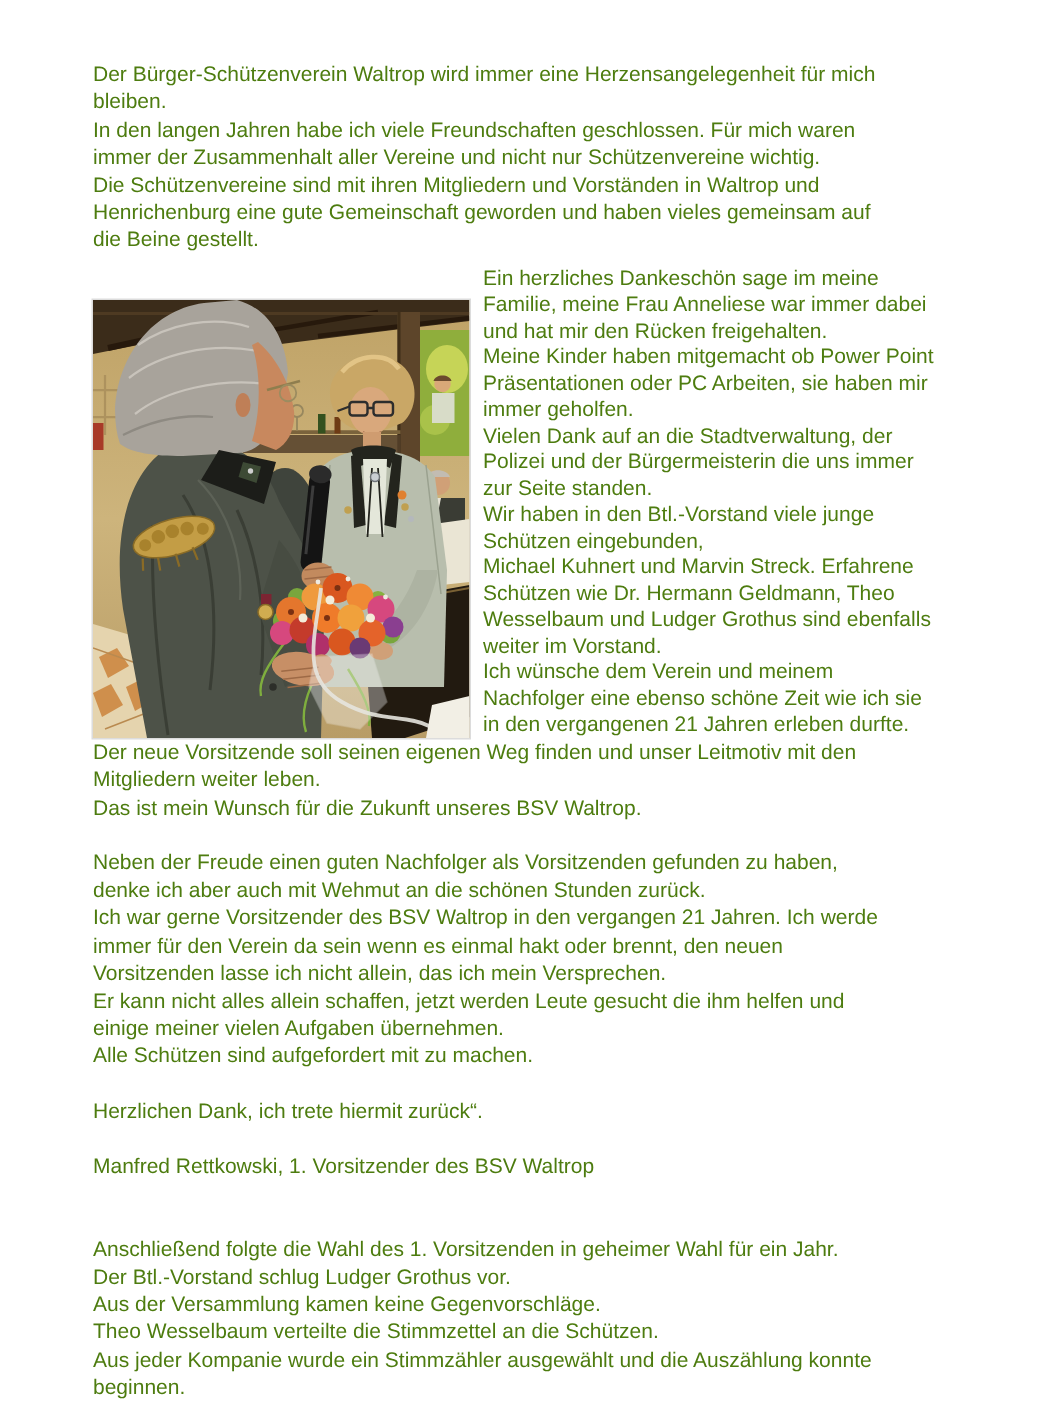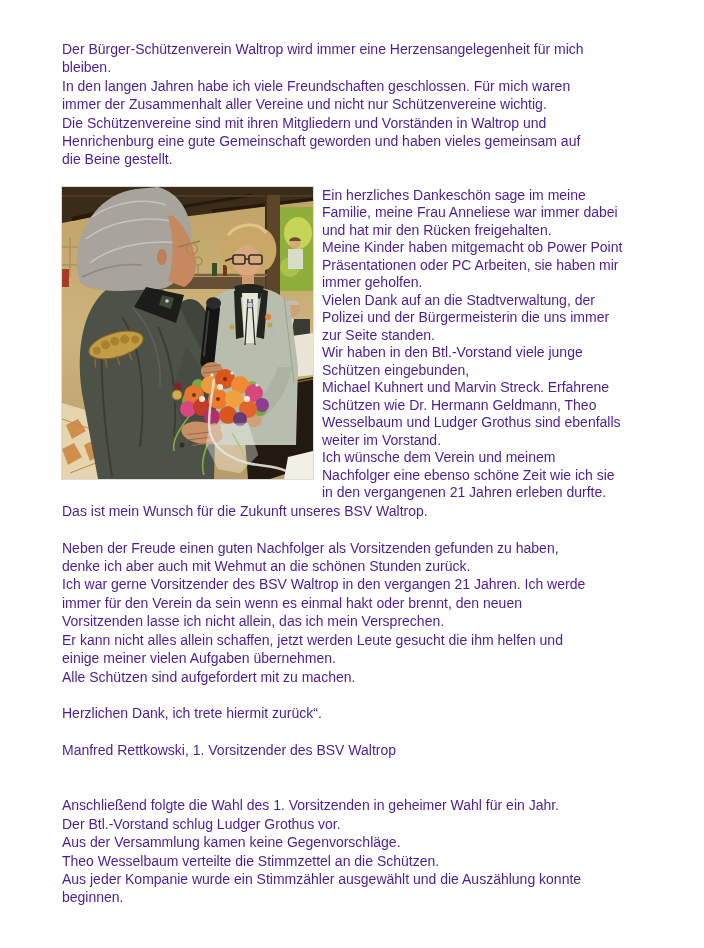--- a/index.html
+++ b/index.html
@@ -5,25 +5,25 @@
   html,body { margin:0; padding:0; background:#ffffff; }
   .page {
     position:relative;
     width:704px; height:948px;
     box-sizing:border-box;
     padding:40px 36px 0 62px;
     background:#ffffff;
     font-family:"Liberation Sans","DejaVu Sans",sans-serif;
     font-size:14px;
     line-height:18.4px;
-    color:#4c1d95;
+    color:#4d7c0f;
     overflow:hidden;
   }
   .block { white-space:pre-line; }
-  .media-row { display:flex; align-items:flex-start; margin-top:18px; }
+  .media-row { display:flex; align-items:flex-end; margin-top:8px; }
   figure.photo {
     margin:0 9px 0 0; padding:0;
     width:251px; height:292px;
     flex:0 0 auto;
     outline:1px solid #dcdcdc;
     background:#c4ab74;
   }
   figure.photo svg { display:block; }
   .beside { flex:1 1 auto; line-height:17.5px; white-space:pre-line; }
   .motto { font-weight:bold; padding-left:92px; white-space:pre-line; }
@@ -237,20 +237,22 @@
 Schützen eingebunden,
 Michael Kuhnert und Marvin Streck. Erfahrene
 Schützen wie Dr. Hermann Geldmann, Theo
 Wesselbaum und Ludger Grothus sind ebenfalls
 weiter im Vorstand.
 Ich wünsche dem Verein und meinem
 Nachfolger eine ebenso schöne Zeit wie ich sie
 in den vergangenen 21 Jahren erleben durfte.</div>
   </div>
 
+  <div class="block">Der neue Vorsitzende soll seinen eigenen Weg finden und unser Leitmotiv mit den
+Mitgliedern weiter leben.</div>
 
 
   <div class="block">Das ist mein Wunsch für die Zukunft unseres BSV Waltrop.
 
 Neben der Freude einen guten Nachfolger als Vorsitzenden gefunden zu haben,
 denke ich aber auch mit Wehmut an die schönen Stunden zurück.
 Ich war gerne Vorsitzender des BSV Waltrop in den vergangen 21 Jahren. Ich werde
 immer für den Verein da sein wenn es einmal hakt oder brennt, den neuen
 Vorsitzenden lasse ich nicht allein, das ich mein Versprechen.
 Er kann nicht alles allein schaffen, jetzt werden Leute gesucht die ihm helfen und

